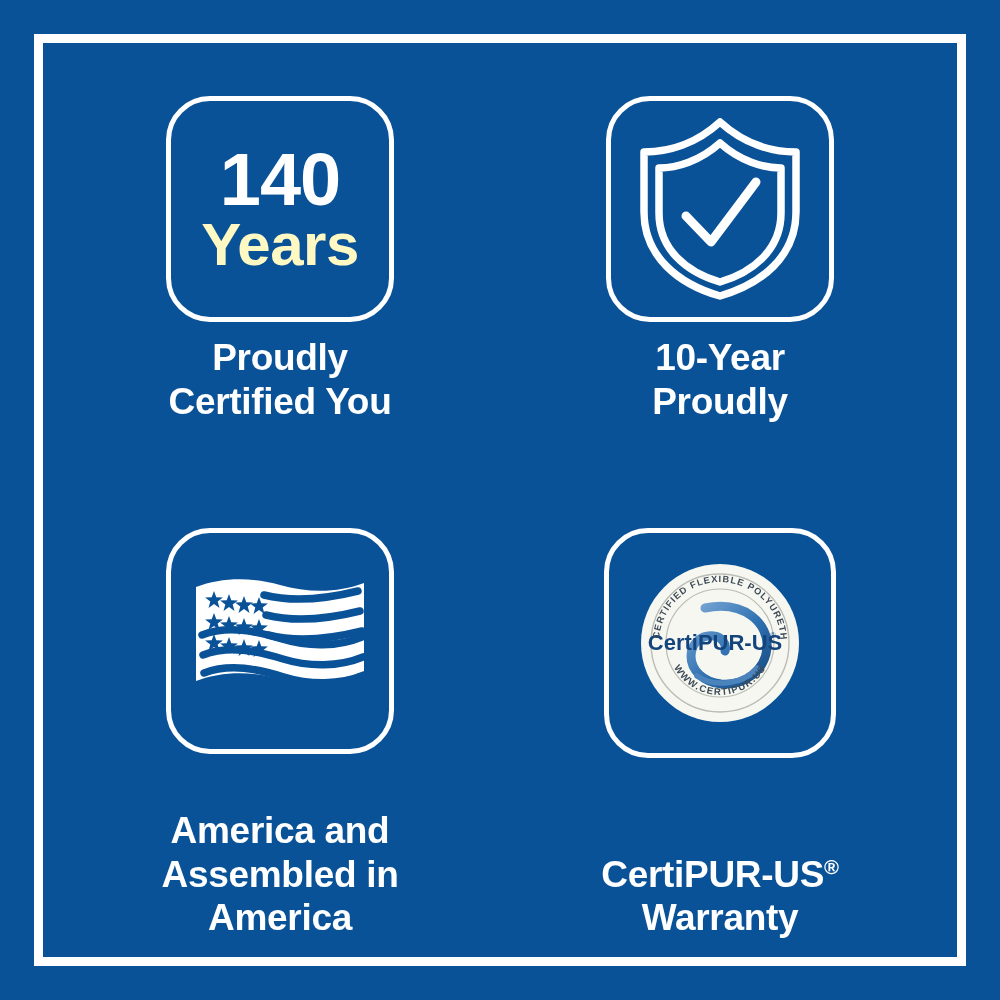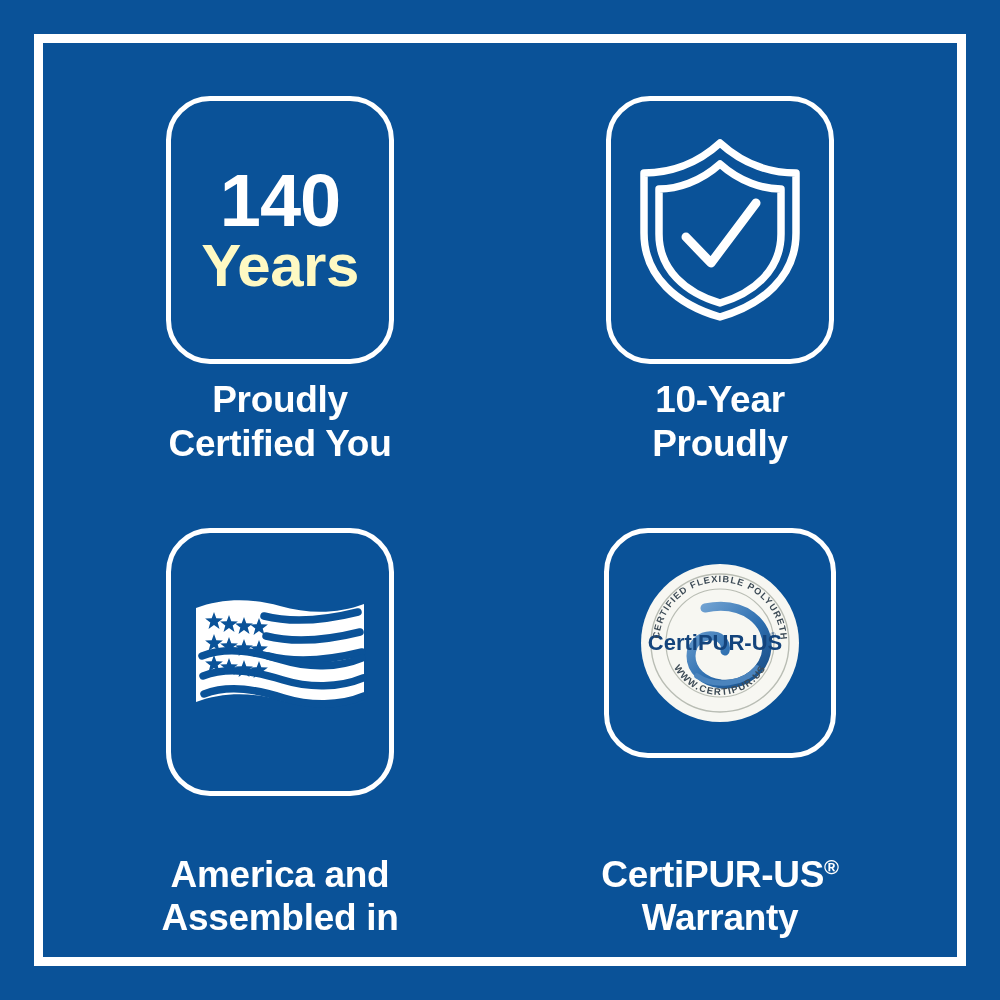--- a/index.html
+++ b/index.html
@@ -50,21 +50,21 @@
   }
   .badge-cell.row2 {
     padding-top: 28px;
     justify-content: space-between;
   }
   .badge-cell.row1 {
     padding-top: 36px;
   }
   .icon-frame {
     width: 228px;
-    height: 268px;
+    height: 226px;
     border: 5.5px solid #ffffff;
     border-radius: 44px;
     box-sizing: border-box;
     display: flex;
     align-items: center;
     justify-content: center;
     position: relative;
     overflow: hidden;
   }
   .icon-frame.seal-frame {
@@ -192,20 +192,21 @@
             <polygon points="22,61 24.3,67.2 30.9,67.4 25.7,71.5 27.5,77.9 22,74.1 16.5,77.9 18.3,71.5 13.1,67.4 19.7,67.2"></polygon>
             <polygon points="37,64 39.3,70.2 45.9,70.4 40.7,74.5 42.5,80.9 37,77.1 31.5,80.9 33.3,74.5 28.1,70.4 34.7,70.2"></polygon>
             <polygon points="52,66 54.3,72.2 60.9,72.4 55.7,76.5 57.5,82.9 52,79.1 46.5,82.9 48.3,76.5 43.1,72.4 49.7,72.2"></polygon>
             <polygon points="67,67 69.3,73.2 75.9,73.4 70.7,77.5 72.5,83.9 67,80.1 61.5,83.9 63.3,77.5 58.1,73.4 64.7,73.2"></polygon>
           </g>
         </svg>
       </div>
       <div class="caption">
         <div>America and</div>
         <div>Assembled in</div>
+        <div>America</div>
       </div>
     </div>
 
     <div class="badge-cell row2">
       <div class="icon-frame seal-frame">
         <div class="seal-circle">
           <svg width="158" height="158" viewBox="0 0 158 158">
             <defs>
               <path id="arcTop" d="M 18 79 A 61 61 0 0 1 140 79"></path>
               <path id="arcBottom" d="M 27 79 A 52 52 0 0 0 131 79"></path>

